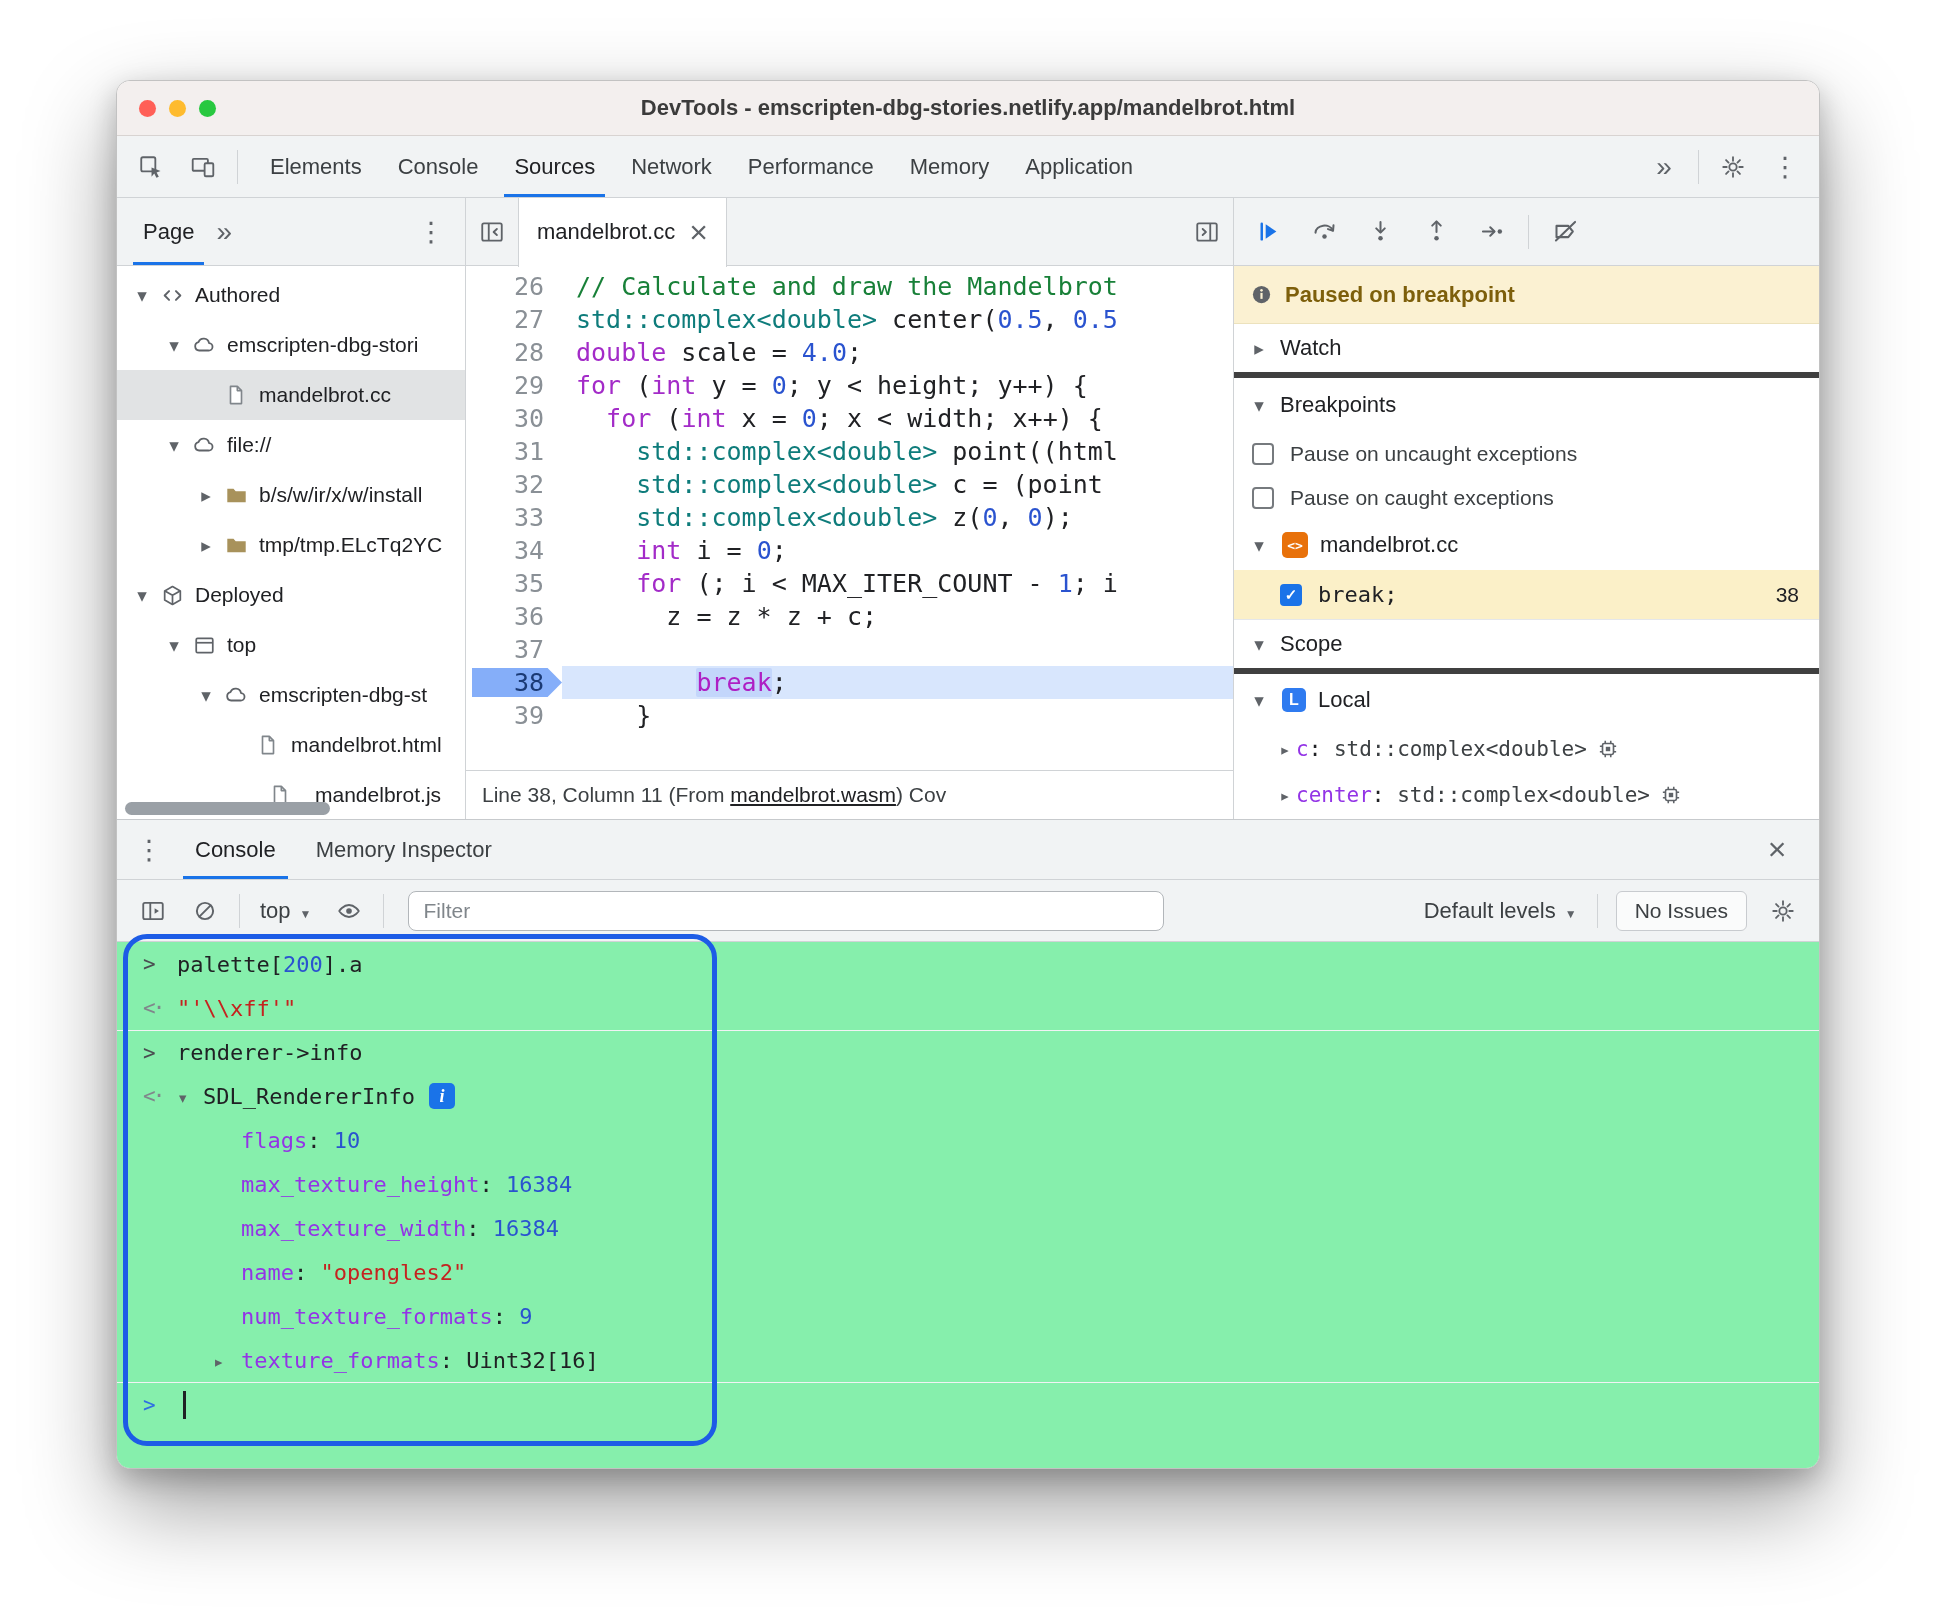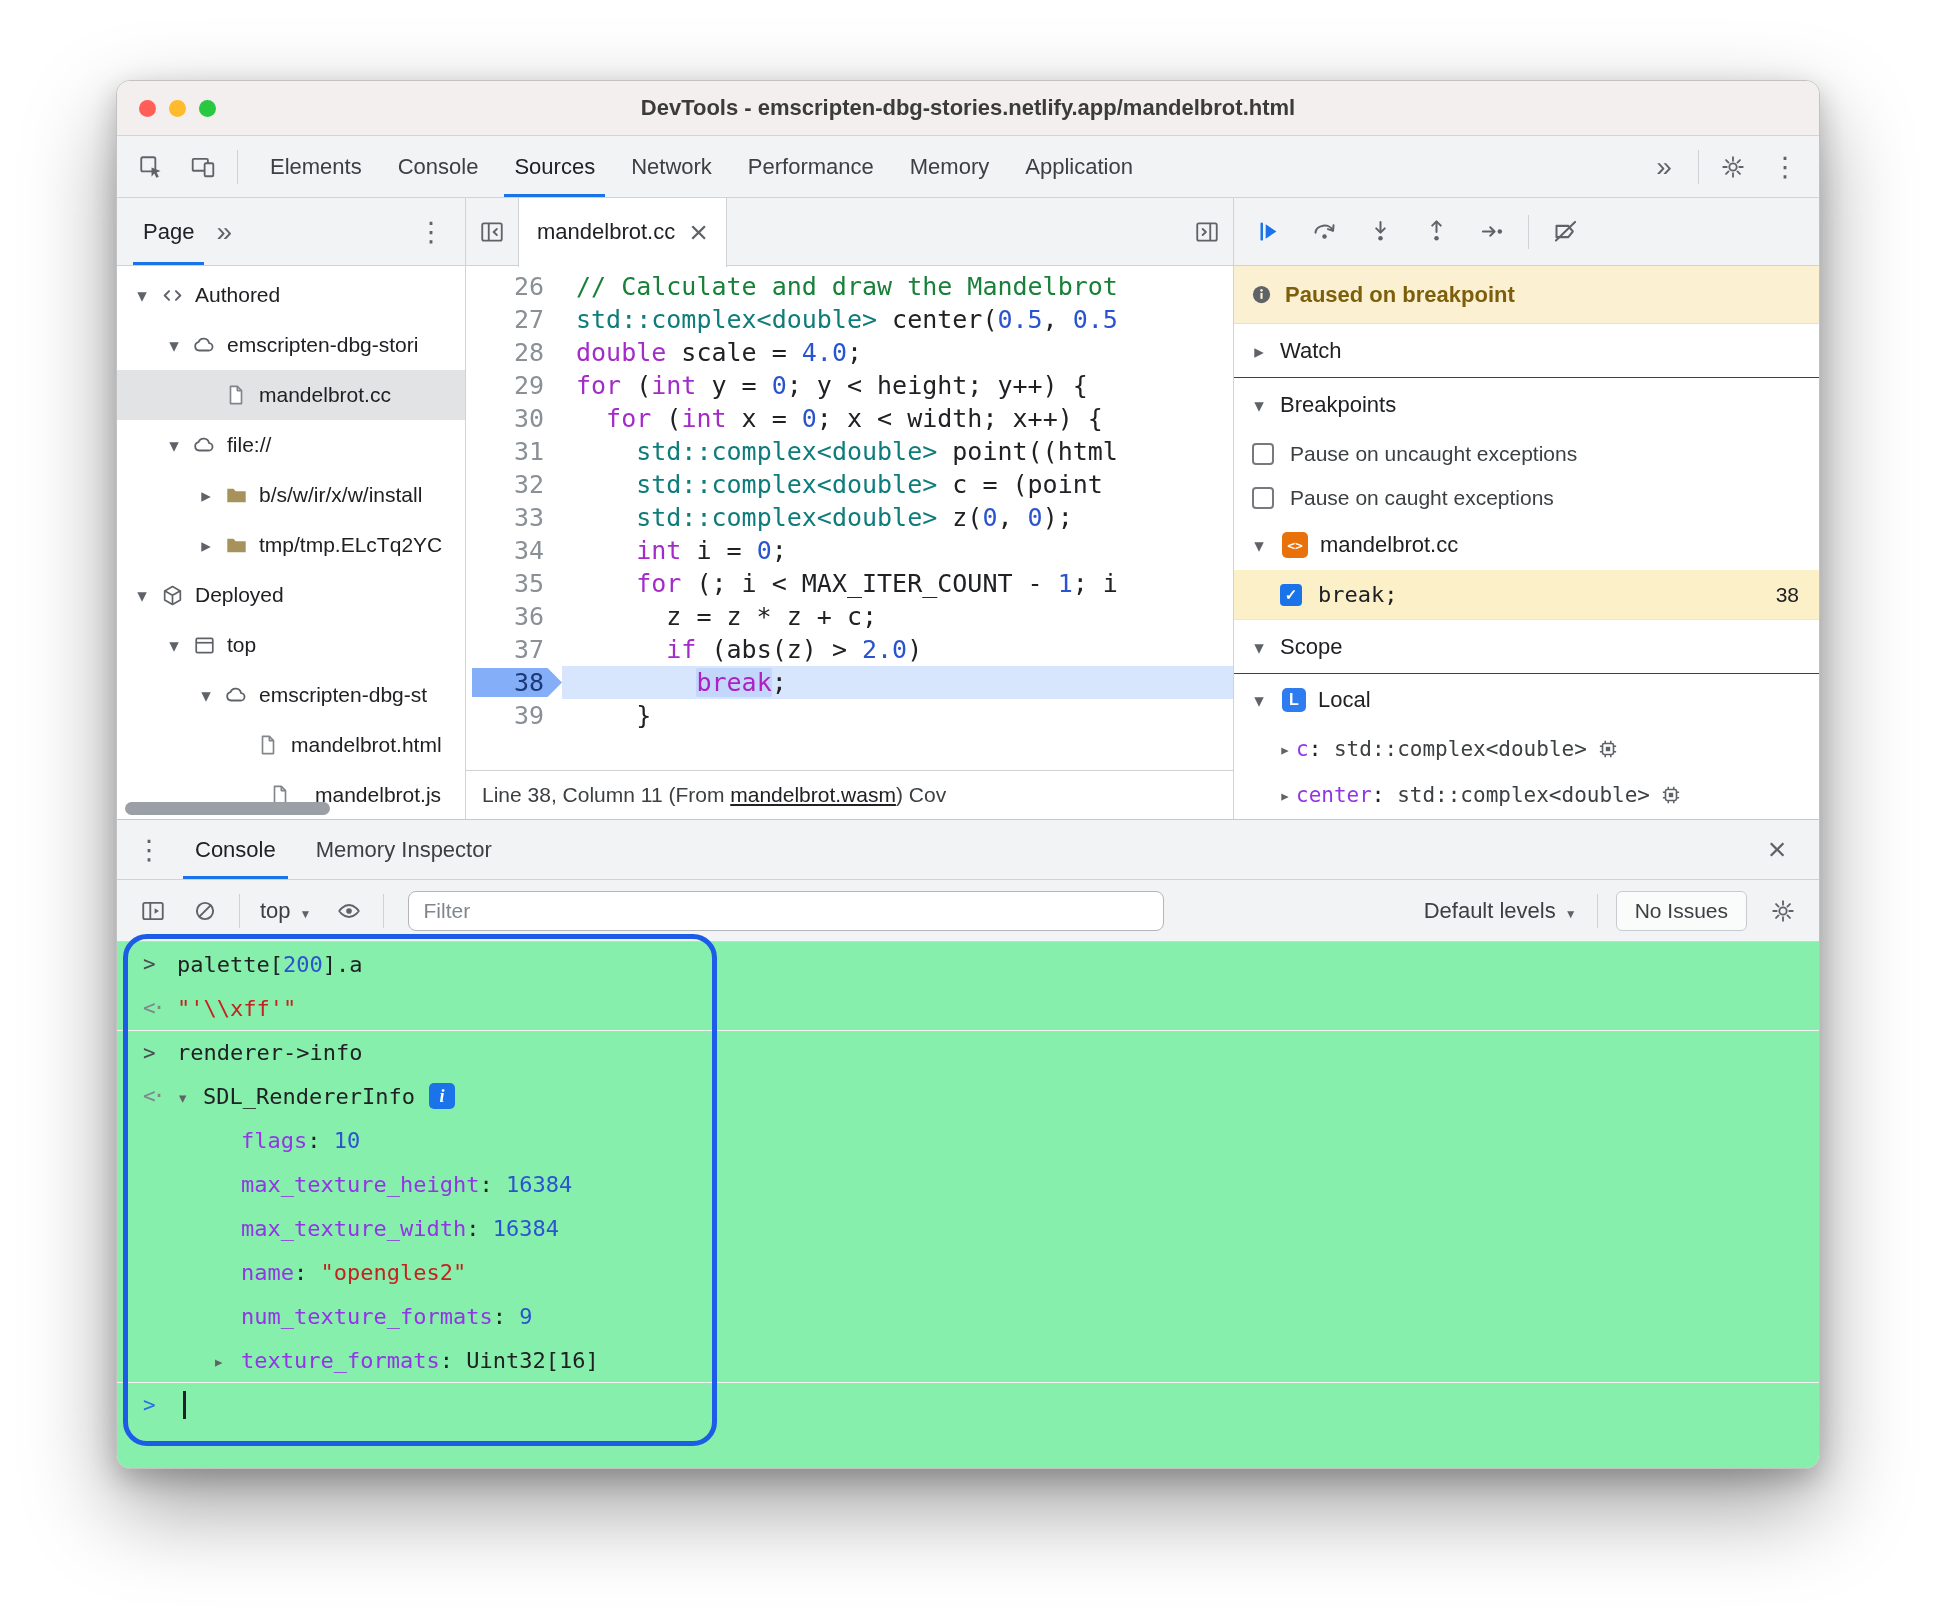--- a/index.html
+++ b/index.html
@@ -67,21 +67,21 @@
   .tok-kwsel { color: #ae1fc4; background: #c3d6fb; border-radius: 2px; }
   .editor-status { height: 49px; border-top: 1px solid #d0d3d6; display: flex; align-items: center; padding: 0 16px; font-size: 21px; color: #3c4043; white-space: pre; overflow: hidden; flex: none; }
   .editor-status a { color: #202124; text-decoration: underline; }
 
   .debug-panel { width: 586px; border-left: 1px solid #d0d3d6; display: flex; flex-direction: column; flex: none; }
   .dbg-toolbar { padding: 0 6px; }
   .dbg-btn { border: none; background: transparent; width: 56px; height: 56px; display: flex; align-items: center; justify-content: center; }
   .banner { height: 58px; flex: none; background: #fbf1d2; border-bottom: 1px solid #ece2bd; display: flex; align-items: center; gap: 12px; padding: 0 16px; font-size: 22px; font-weight: bold; color: #7d5f0b; }
   .bicon { display: inline-flex; }
   .dbg-sections { flex: 1; overflow: hidden; font-size: 22px; }
-  .sec-row { height: 54px; display: flex; align-items: center; gap: 10px; padding: 0 14px; border-bottom: 1px solid #404040; }
+  .sec-row { height: 54px; display: flex; align-items: center; gap: 10px; padding: 0 14px; border-bottom: 6px solid #404040; }
   .sec-row.nb { border-bottom: none; }
   .tri { width: 22px; text-align: center; flex: none; }
   .cb-row { height: 44px; display: flex; align-items: center; gap: 16px; padding-left: 18px; font-size: 21px; color: #3c4043; }
   .cb { width: 22px; height: 22px; border: 2px solid #767a7e; border-radius: 4px; background: #fff; display: inline-flex; align-items: center; justify-content: center; flex: none; }
   .cb.checked { background: #1a73e8; border-color: #1a73e8; }
   .cb.checked::after { content: "\2713"; color: #fff; font-size: 15px; font-weight: bold; }
   .bp-file { height: 50px; display: flex; align-items: center; gap: 12px; padding: 0 14px; font-size: 22px; }
   .cc-badge { width: 26px; height: 26px; border-radius: 5px; background: #e8710a; color: #fff; display: inline-flex; align-items: center; justify-content: center; font-family: "DejaVu Sans Mono", monospace; font-size: 13px; font-weight: bold; flex: none; }
   .cc-badge::before { content: "<>"; }
   .bp-entry { height: 50px; display: flex; align-items: center; gap: 16px; padding: 0 20px 0 46px; background: #fbf0c8; border-bottom: 1px solid #e4e7ea; }
@@ -383,21 +383,20 @@
           <div class="code-line">
             <span class="gutter">
               <span class="lnum">36</span>
             </span>
             <span class="line-text"><span class="tok-pl">      z = z * z + c;</span></span>
           </div>
           <div class="code-line">
             <span class="gutter">
               <span class="lnum">37</span>
             </span>
-            <span class="line-text"><span class="tok-pl">      </span><span class="tok-kw">if</span><span class="tok-pl"> (abs(z) &gt; </span><span class="tok-nu">2.0</span><span class="tok-pl">)</span></span>
           </div>
           <div class="code-line cur">
             <span class="gutter">
               <span class="pent"></span>
               <span class="lnum">38</span>
             </span>
             <span class="line-text"><span class="tok-pl">        </span><span class="tok-kwsel">break</span><span class="tok-pl">;</span></span>
           </div>
           <div class="code-line">
             <span class="gutter">

